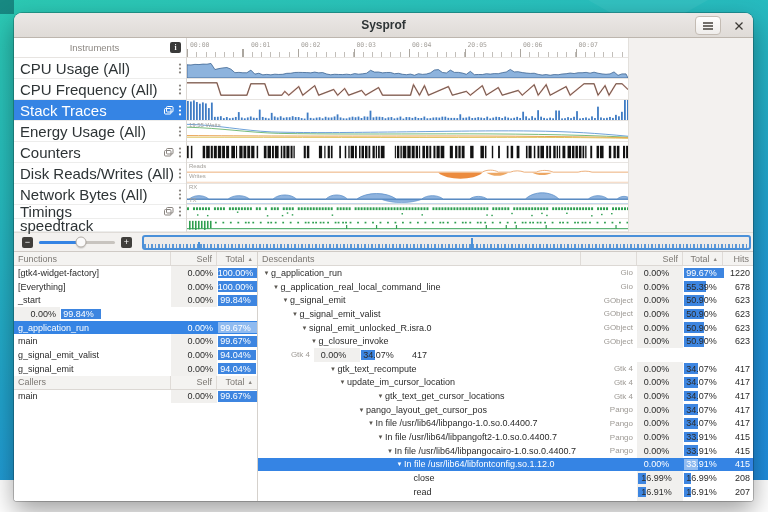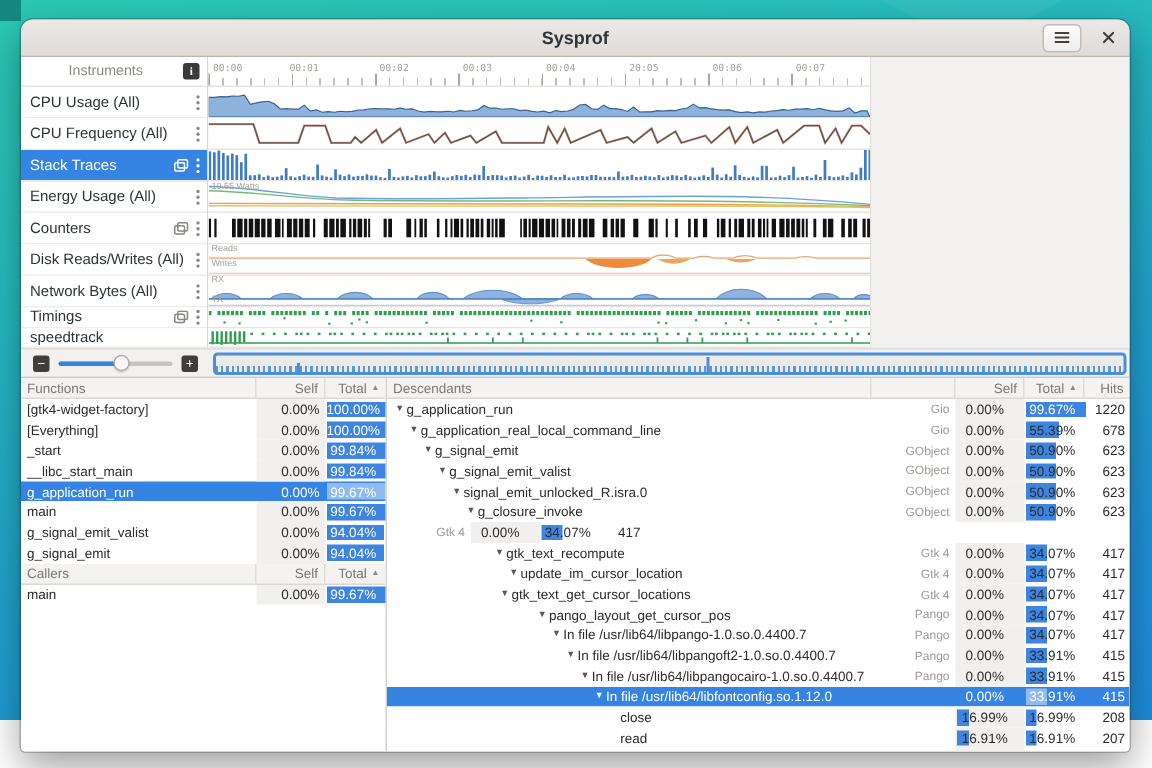--- a/index.html
+++ b/index.html
@@ -22,21 +22,21 @@
     border-radius:4px; display:flex; align-items:center; justify-content:center; cursor:pointer;}
   .close-btn{ width:16px; height:16px; display:flex; align-items:center; justify-content:center; cursor:pointer;}
   
   .top{ flex:0 0 194px; display:flex; background:#fff; position:relative;}
   .sidebar{ flex:0 0 125px; border-right:1px solid #dcd8d4; background:#fff; display:flex; flex-direction:column;}
   .sb-header{ height:20px; flex:0 0 20px; display:flex; align-items:center; border-bottom:1px solid #e7e4e1; padding:0 5px;}
   .sb-header .sb-title{ flex:1; text-align:center; font-size:9.5px; color:#8d8883;}
   .info-chip{ width:11px; height:11px; background:#3a3a3a; border-radius:2px; color:#fff; font-size:7.5px;
     font-weight:bold; display:flex; align-items:center; justify-content:center; font-family:"Liberation Serif",serif;}
   .sb-item{ display:flex; align-items:center; border-bottom:1px solid #ededec; padding:0 4px 0 6px; gap:4px; background:#fff;}
-  .sb-item .lbl{ flex:1; font-size:10px; color:#2e3436; white-space:nowrap; overflow:hidden;}
+  .sb-item .lbl{ flex:1; font-size:15px; color:#2e3436; white-space:nowrap; overflow:hidden;}
   .sb-item.sel{ background:#3584e4; }
   .sb-item.sel .lbl{ color:#fff; }
   .sb-icon{ display:flex; align-items:center; color:#8a8580;}
   .sb-item.sel .sb-icon{ color:#ffffff; }
   
   .timeline{ flex:0 0 442px; display:flex; flex-direction:column; background:#fff; border-right:1px solid #e3e0dc;}
   .ruler{ height:20px; flex:0 0 20px; position:relative; border-bottom:1px solid #e8e5e2; background:#fff;}
   .ruler::before{content:""; position:absolute; left:0; right:0; bottom:0; height:5px;
     background:repeating-linear-gradient(90deg,#c2beb9 0 1px,transparent 1px 9.25px);}
   .ruler::after{content:""; position:absolute; left:0; right:0; bottom:0; height:8px;
@@ -250,21 +250,21 @@
               </span>
             </div>
             <div class="sb-item" style="height: 13px;">
               <span class="lbl">speedtrack</span>
             </div>
           </div>
       </aside>
       <div class="timeline">
         <div class="ruler" id="ruler">
             <span class="tick-label" style="left: 3px;">00:00</span>
-            <span class="tick-label" style="left: 54px;">00:01</span>
+            <span class="tick-label" style="left: 64px;">00:01</span>
             <span class="tick-label" style="left: 114px;">00:02</span>
             <span class="tick-label" style="left: 169.5px;">00:03</span>
             <span class="tick-label" style="left: 225px;">00:04</span>
             <span class="tick-label" style="left: 280.5px;">20:05</span>
             <span class="tick-label" style="left: 336px;">00:06</span>
             <span class="tick-label" style="left: 391.5px;">00:07</span>
           </div>
         <div id="chart-rows">
             <div class="chart-row" style="height: 21px;">
               <svg viewBox="0 0 442 21" preserveAspectRatio="none">
@@ -856,21 +856,20 @@
             </div>
             <div class="trow">
               <div class="c cname">_start</div>
               <div class="c cself">0.00%</div>
               <div class="c ctotal">
                 <div class="pbar" style="width: 99.84%;"></div>
                 <div class="pval white-t">99.84%</div>
               </div>
             </div>
             <div class="trow">
-              <div class="c cname">__libc_start_main</div>
               <div class="c cself">0.00%</div>
               <div class="c ctotal">
                 <div class="pbar" style="width: 99.84%;"></div>
                 <div class="pval white-t">99.84%</div>
               </div>
             </div>
             <div class="trow sel">
               <div class="c cname">g_application_run</div>
               <div class="c cself">0.00%</div>
               <div class="c ctotal">
@@ -1059,21 +1058,21 @@
               <div class="c cself">
                 <span class="pval">0.00%</span>
               </div>
               <div class="c ctotal">
                 <div class="pbar" style="width: 34.07%;"></div>
                 <div class="pval">34.07%</div>
               </div>
               <div class="c chits">417</div>
             </div>
             <div class="trow">
-              <div class="c cname" style="padding-left: 74px;">
+              <div class="c cname" style="padding-left: 118px;">
                 <span class="arrow">▼</span>
                 <span>gtk_text_get_cursor_locations</span>
               </div>
               <div class="c ccat">Gtk 4</div>
               <div class="c cself">
                 <span class="pval">0.00%</span>
               </div>
               <div class="c ctotal">
                 <div class="pbar" style="width: 34.07%;"></div>
                 <div class="pval">34.07%</div>

